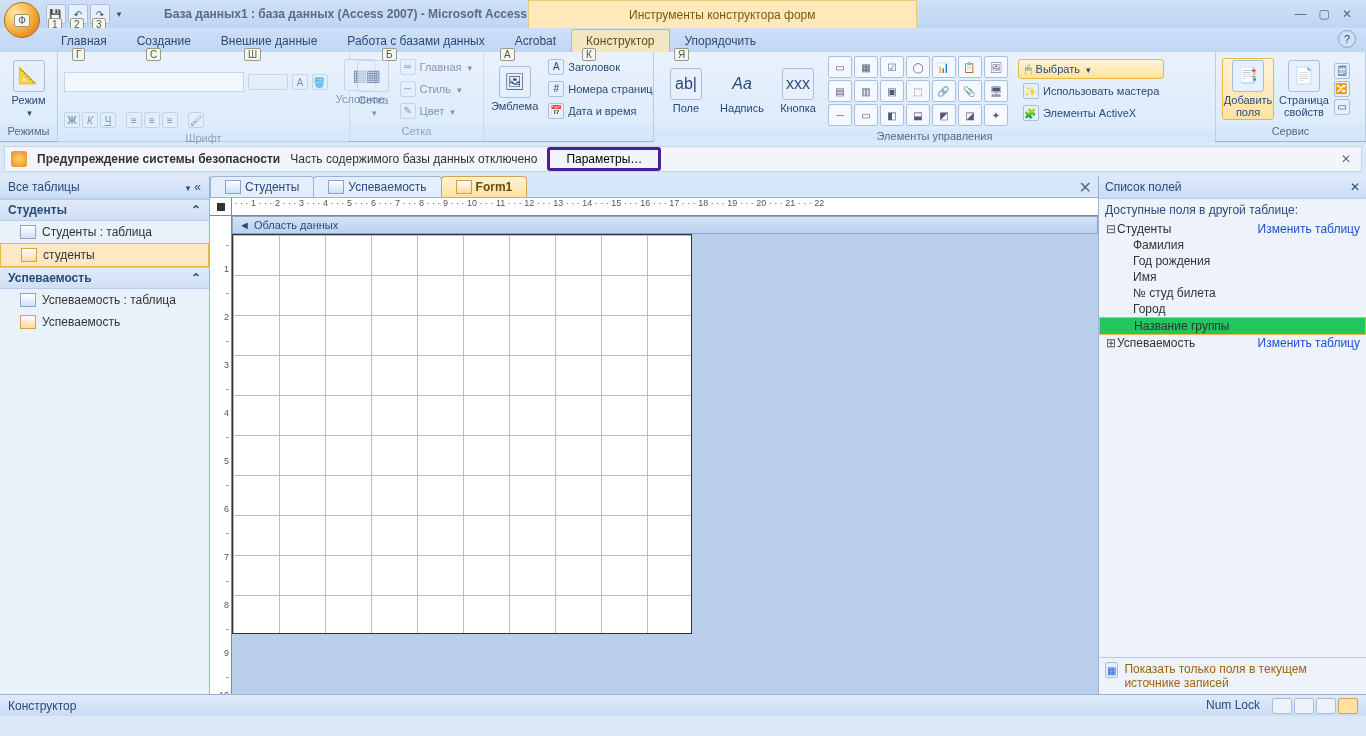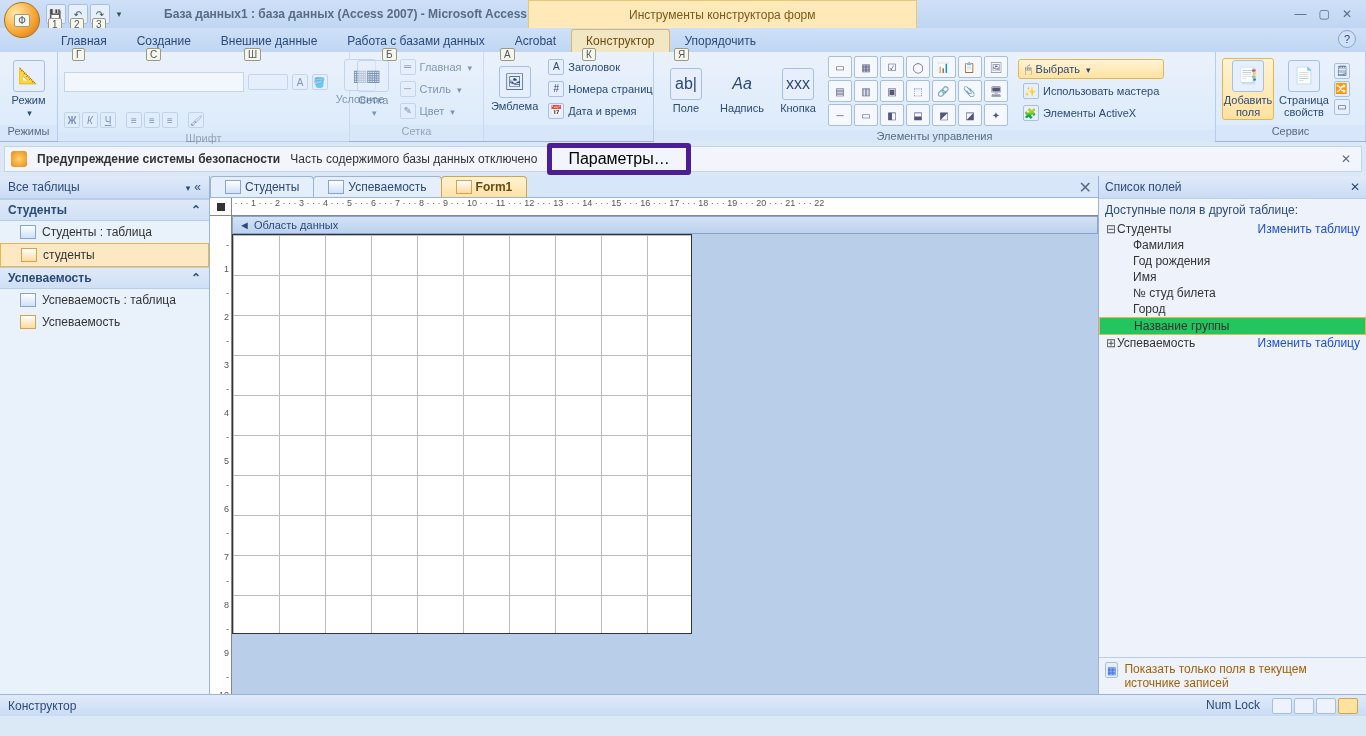--- a/index.html
+++ b/index.html
@@ -35,21 +35,21 @@
 .small-row { display: flex; flex-direction: column; gap: 2px; }
 .small-btn { display: flex; align-items: center; gap: 4px; padding: 1px 4px; height: 20px; border: 1px solid transparent; border-radius: 2px; white-space: nowrap; }
 .small-ico { width: 16px; height: 16px; background: #e6effb; border: 1px solid #a7bfe0; border-radius: 2px; display:inline-flex; align-items:center; justify-content:center; font-size:10px; }
 .ctl-grid { display: grid; grid-template-columns: repeat(7, 24px); grid-auto-rows: 22px; gap: 2px; }
 .ctl-grid .c { border: 1px solid #a7bfe0; background: #f5f9ff; border-radius: 2px; display:flex; align-items:center; justify-content:center; font-size:10px; color:#557; }
 .sel-btn { background: linear-gradient(#fff3d6,#ffe2a0); border:1px solid #e6b84a; border-radius:3px; padding:1px 6px; display:flex; align-items:center; gap:4px; height:20px; }
 
 
 .secbar { height: 26px; background: #f2f5fb; border: 1px solid #c6d4ea; margin: 4px; display: flex; align-items: center; font-size: 12px; color: #333; padding: 0 6px; gap: 10px; }
 .secbar .shield { width: 16px; height: 16px; background: radial-gradient(circle,#ffd36a,#e68a1a); border-radius: 3px; }
-.secbar button { font-size: 16px; padding: 2px 16px; background: #f2f5fb; border: 5px solid #4c1d95; border-radius: 3px; }
+.secbar button { font-size: 12px; padding: 2px 16px; background: #f2f5fb; border: 3px solid #4c1d95; border-radius: 3px; }
 .secbar .closex { margin-left: auto; color:#5a6b82; padding:0 4px; }
 
 
 .main { display: flex; height: 518px; }
 .navpane { width: 210px; background: #e9f1fb; border-right: 1px solid #9ab3d6; font-size: 12px; display:flex; flex-direction:column; }
 .nav-header { background: linear-gradient(#e0ebfa,#c9dbf4); padding: 4px 8px; border-bottom: 1px solid #b7cdeb; display: flex; align-items: center; justify-content: space-between; color:#2a4a7a;text-align:center; }
 .nav-group { background: linear-gradient(#dfe9f7,#cfe0f5); padding: 3px 8px; border-top: 1px solid #b7cdeb; border-bottom: 1px solid #b7cdeb; font-weight: bold; color:#2a4a7a; display:flex; justify-content:space-between; align-items:center;}
 .nav-item { padding: 4px 8px 4px 20px; display: flex; align-items: center; gap: 6px; color:#333; }
 .nav-item.sel { background: #fde8c4; border: 1px solid #e6b84a; }
 .nav-ico { width: 16px; height: 14px; border: 1px solid #8aa4cc; background: linear-gradient(#fff,#cfe0f7); display:inline-block; }

